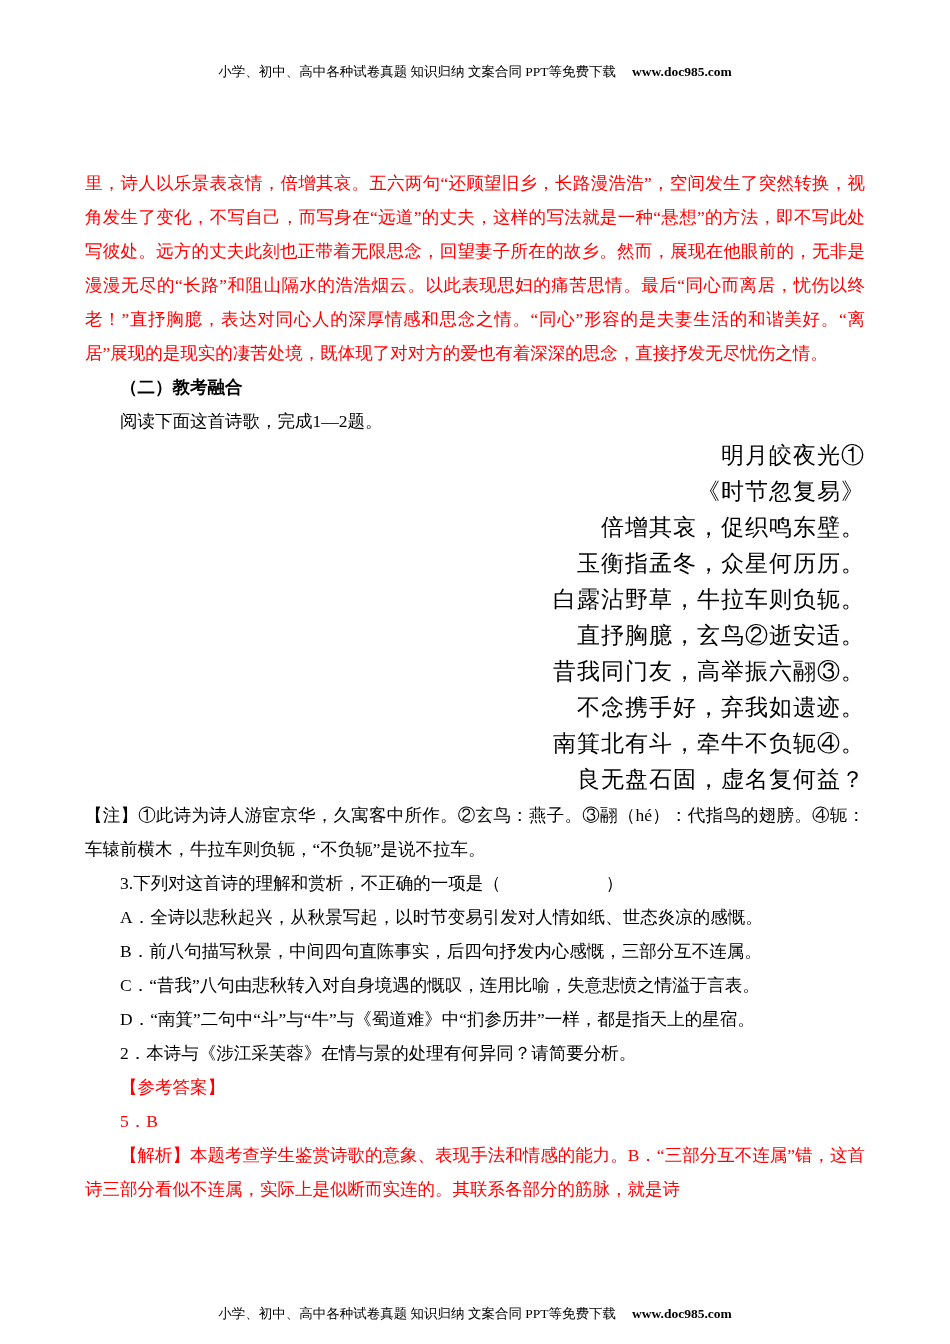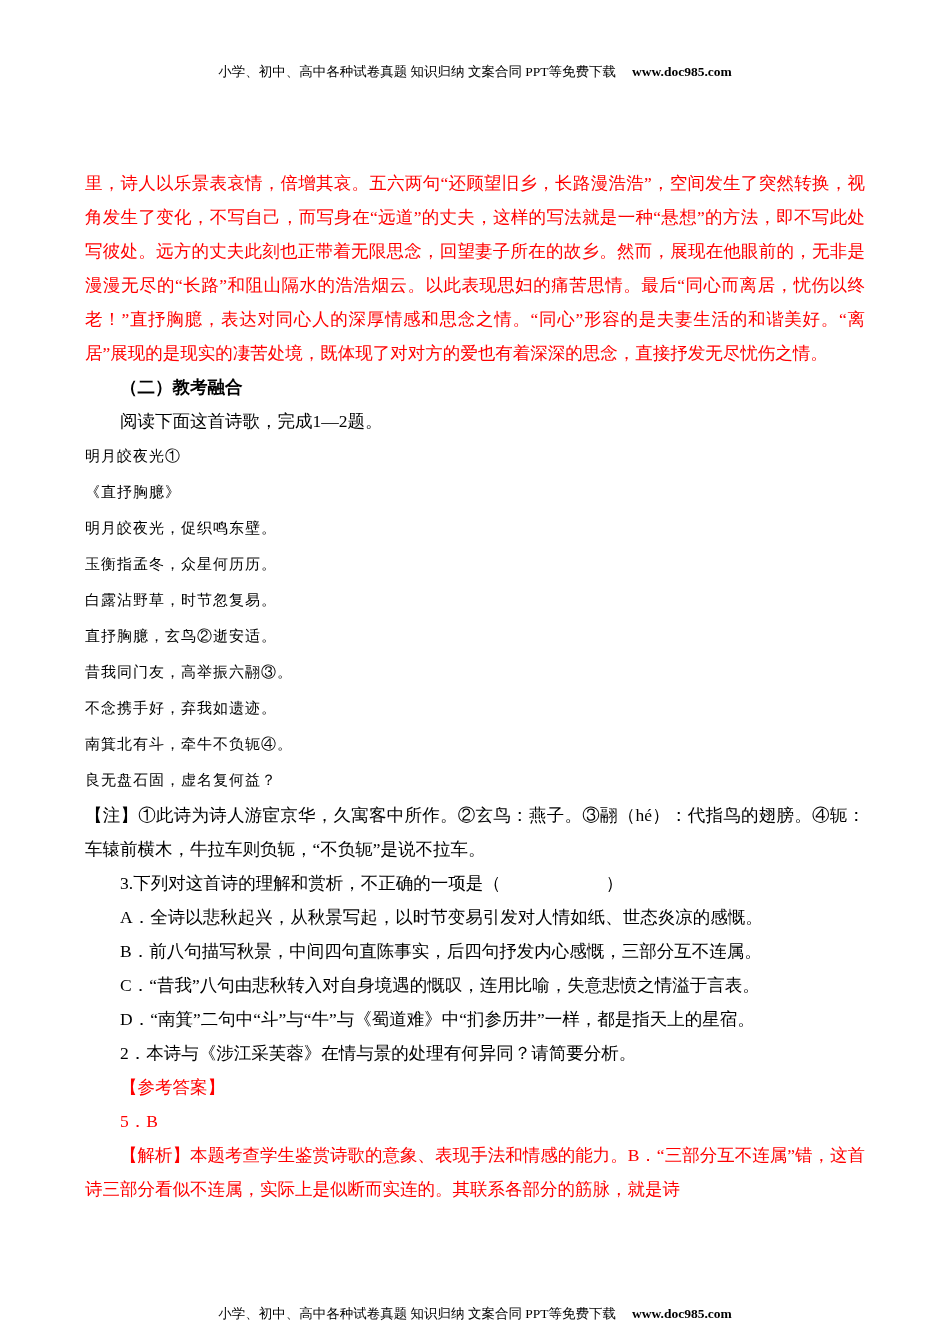--- a/index.html
+++ b/index.html
@@ -33,23 +33,23 @@
     margin-top: 84px;
     font-size: 17.5px;
     line-height: 34px;
     text-align: justify;
   }
   .para { margin: 0; text-indent: 2em; }
   .no-indent { text-indent: 0; }
   .red { color: #ff0000; }
   .bold { font-weight: bold; }
   .poem {
-    text-align: left;
+    text-align: right;
     line-height: 36px;
-    font-size: 15px;
+    font-size: 23px;
   }
   .poem-line { letter-spacing: 1px; }
   .pg-footer {
     position: absolute;
     left: 0;
     bottom: 20px;
     width: 100%;
     text-align: center;
     font-size: 13.5px;
     line-height: 20px;
@@ -68,24 +68,24 @@
   <div class="content">
 
     <p class="para red no-indent">里，诗人以乐景表哀情，倍增其哀。五六两句“还顾望旧乡，长路漫浩浩”，空间发生了突然转换，视角发生了变化，不写自己，而写身在“远道”的丈夫，这样的写法就是一种“悬想”的方法，即不写此处写彼处。远方的丈夫此刻也正带着无限思念，回望妻子所在的故乡。然而，展现在他眼前的，无非是漫漫无尽的“长路”和阻山隔水的浩浩烟云。以此表现思妇的痛苦思情。最后“同心而离居，忧伤以终老！”直抒胸臆，表达对同心人的深厚情感和思念之情。“同心”形容的是夫妻生活的和谐美好。“离居”展现的是现实的凄苦处境，既体现了对对方的爱也有着深深的思念，直接抒发无尽忧伤之情。</p>
 
     <p class="para bold">（二）教考融合</p>
 
     <p class="para">阅读下面这首诗歌，完成1—2题。</p>
 
     <div class="poem">
       <div class="poem-line">明月皎夜光①</div>
-      <div class="poem-line">《直抒胸臆》</div>
-      <div class="poem-line">明月皎夜光，促织鸣东壁。</div>
+      <div class="poem-line">《时节忽复易》</div>
+      <div class="poem-line">倍增其哀，促织鸣东壁。</div>
       <div class="poem-line">玉衡指孟冬，众星何历历。</div>
-      <div class="poem-line">白露沾野草，时节忽复易。</div>
+      <div class="poem-line">白露沾野草，牛拉车则负轭。</div>
       <div class="poem-line">直抒胸臆，玄鸟②逝安适。</div>
       <div class="poem-line">昔我同门友，高举振六翮③。</div>
       <div class="poem-line">不念携手好，弃我如遗迹。</div>
       <div class="poem-line">南箕北有斗，牵牛不负轭④。</div>
       <div class="poem-line">良无盘石固，虚名复何益？</div>
     </div>
 
     <p class="para no-indent">【注】①此诗为诗人游宦京华，久寓客中所作。②玄鸟：燕子。③翮（hé）：代指鸟的翅膀。④轭：车辕前横木，牛拉车则负轭，“不负轭”是说不拉车。</p>
 
     <p class="para">3.下列对这首诗的理解和赏析，不正确的一项是（　　　　　　）</p>

